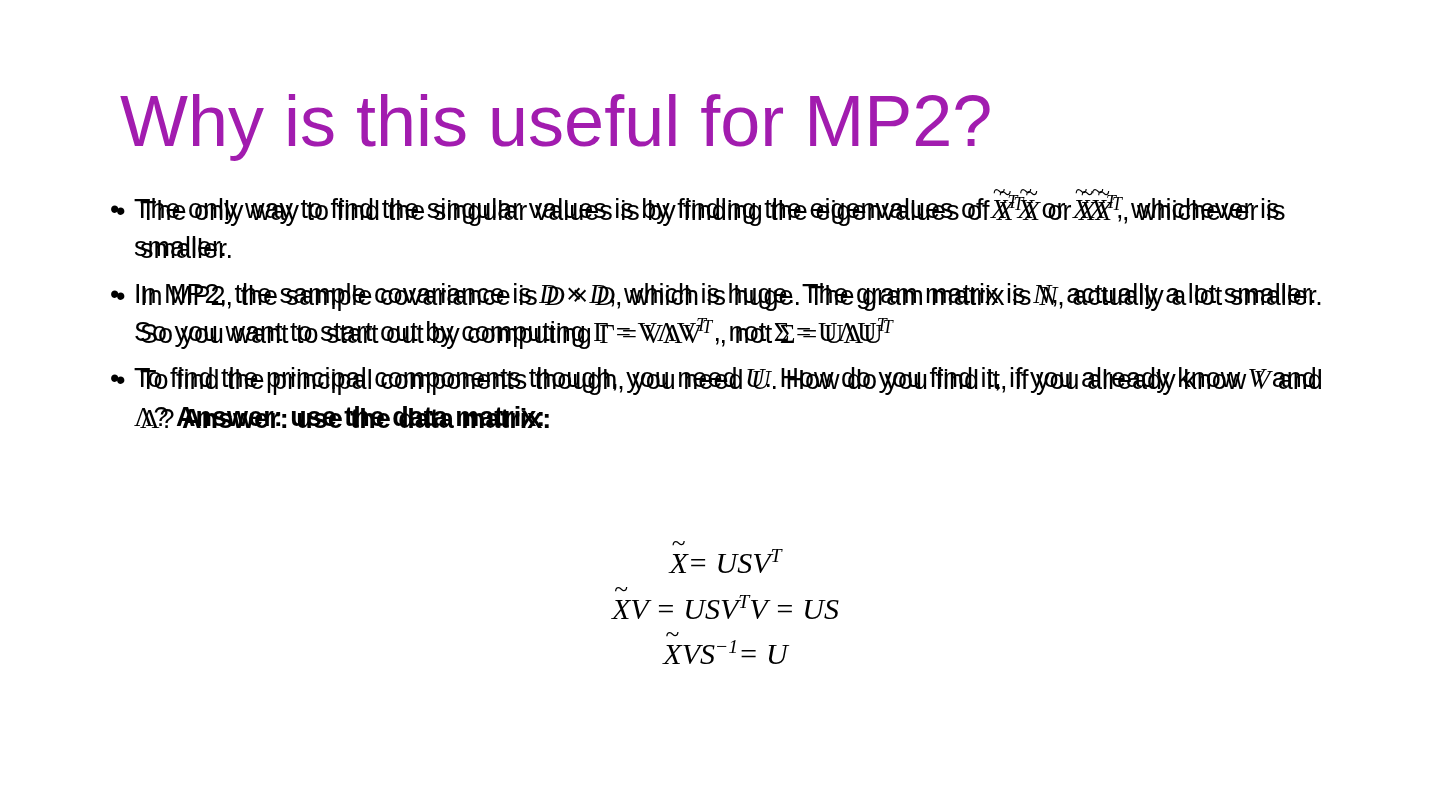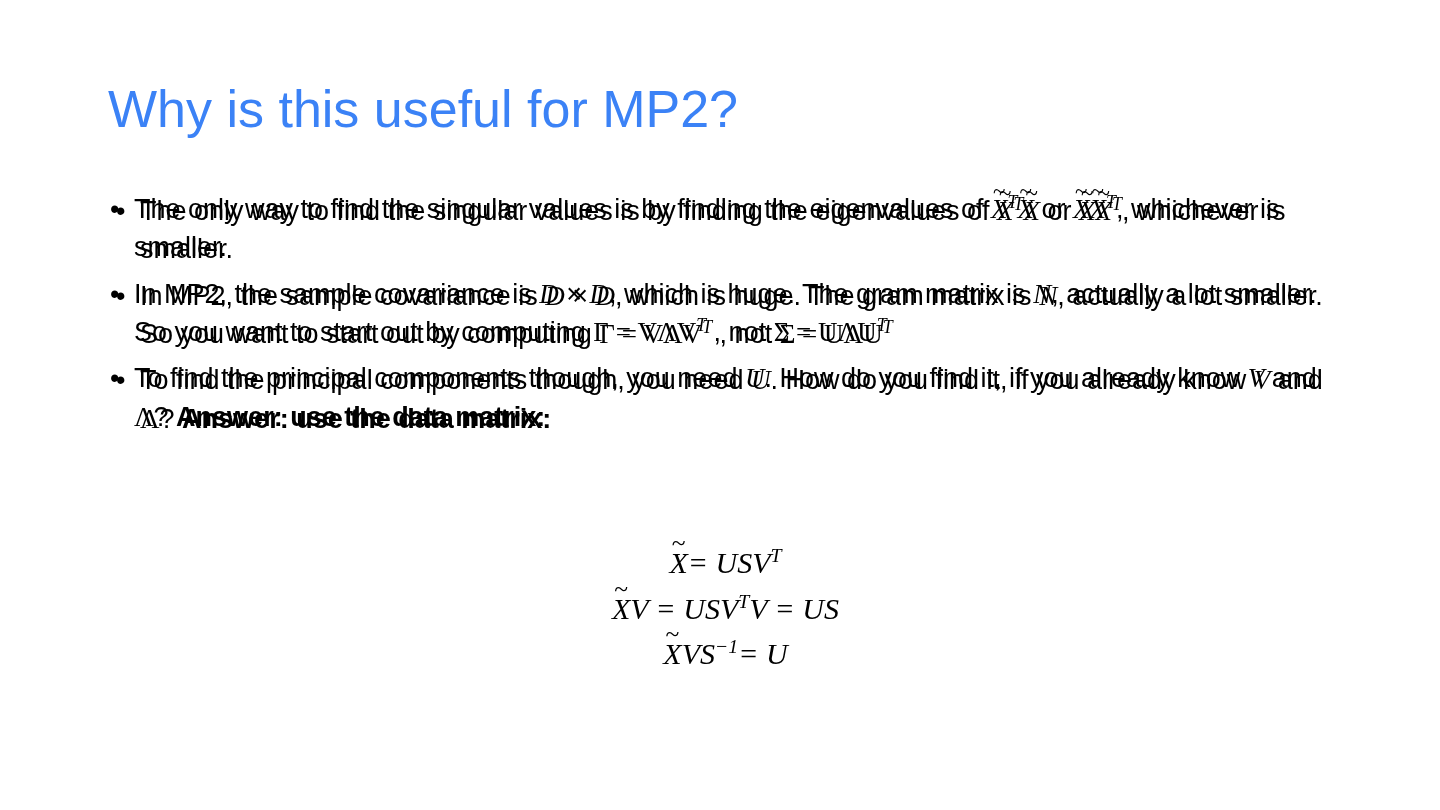--- a/index.html
+++ b/index.html
@@ -15,27 +15,27 @@
     color: #000000;
   }
   .slide {
     position: relative;
     width: 1440px;
     height: 810px;
     background: #ffffff;
   }
   .slide-title {
     position: absolute;
-    left: 108px;
+    left: 120px;
     top: 80px;
     width: 1230px;
-    font-size: 52px;
+    font-size: 72px;
     line-height: 1.15;
     font-weight: 400;
-    color: #3b82f6;
+    color: #a21caf;
     letter-spacing: 0px;
   }
   .body-block {
     position: absolute;
     left: 108px;
     top: 190px;
     width: 1235px;
   }
   
   .layer {

